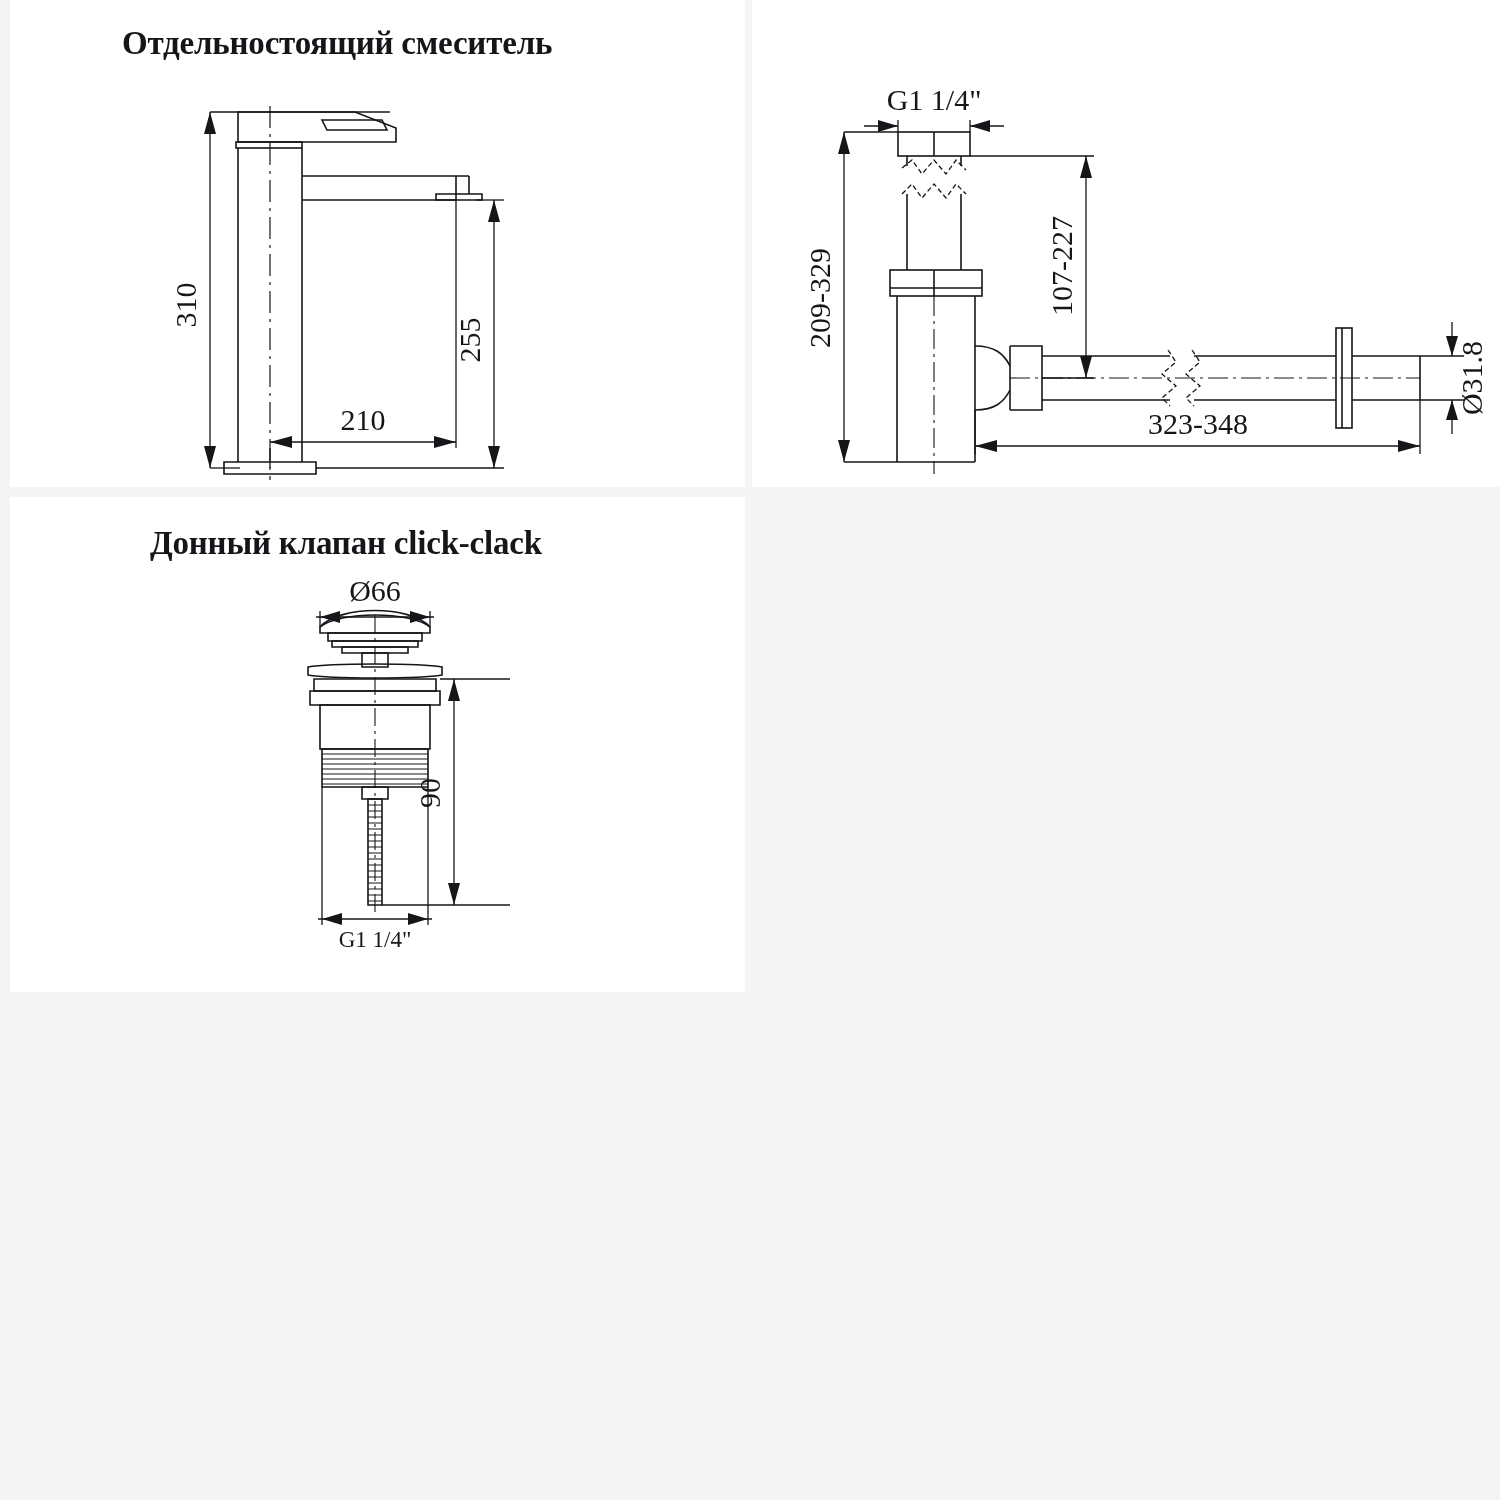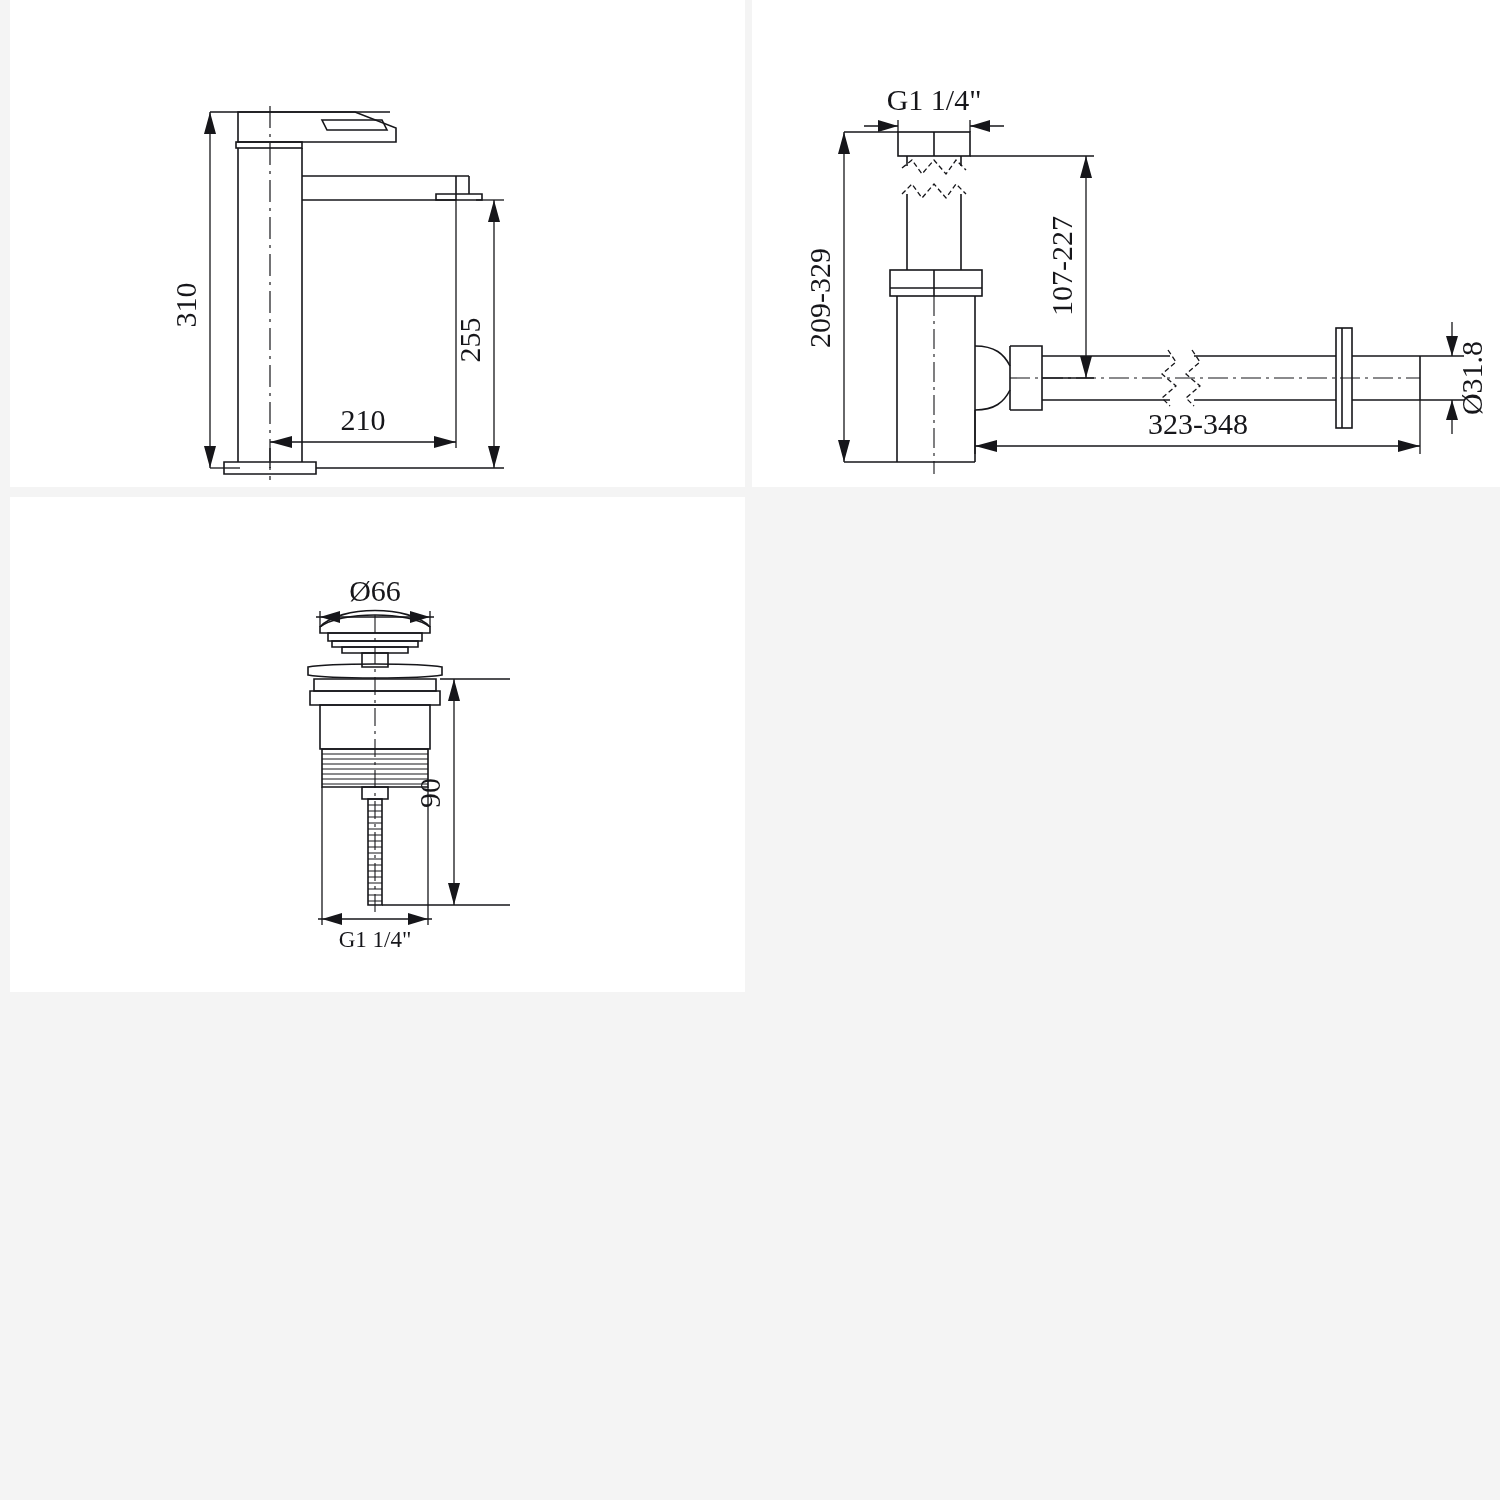--- a/index.html
+++ b/index.html
@@ -49,20 +49,21 @@
   }
   .dim-text { font-size: 30px; }
   .dim-text-sm { font-size: 23px; }
 </style>
 </head>
 <body>
 
 <div id="root">
 
   <div class="panel" id="panel-faucet">
+    <div class="panel-title" id="title-faucet">Отдельностоящий смеситель</div>
 
     <svg class="dwg" id="dwg-faucet" viewBox="0 0 735 410">
       <g fill="none" stroke="#16161a" stroke-width="1.6">
 
         <path d="M 228 42 L 345 42 L 386 58 L 386 72 L 292 72 L 228 72 Z"></path>
 
         <path d="M 312 50 L 372 50 L 377 60 L 317 60 Z"></path>
 
         <rect x="226" y="72" width="66" height="6"></rect>
 
@@ -210,20 +211,21 @@
         <path d="M 700 252 L 700 286"></path>
         <path d="M 700 330 L 700 364"></path>
       </g>
       <polygon points="700,286 694,266 706,266" fill="#16161a"></polygon>
       <polygon points="700,330 694,350 706,350" fill="#16161a"></polygon>
       <text class="dim-text" x="730" y="308" transform="rotate(-90 730 308)" text-anchor="middle">Ø31.8</text>
     </svg>
   </div>
 
   <div class="panel" id="panel-drain">
+    <div class="panel-title" id="title-drain">Донный клапан click-clack</div>
 
     <svg class="dwg" id="dwg-drain" viewBox="0 0 735 410">
       <g fill="none" stroke="#16161a" stroke-width="1.6">
 
         <path d="M 310 52 C 330 30 400 30 420 52 L 420 58 L 310 58 Z"></path>
         <path d="M 310 52 C 330 36 400 36 420 52"></path>
 
         <path d="M 318 58 L 412 58 L 412 66 L 318 66 Z"></path>
 
         <path d="M 322 66 L 408 66 L 408 72 L 322 72 Z"></path>

